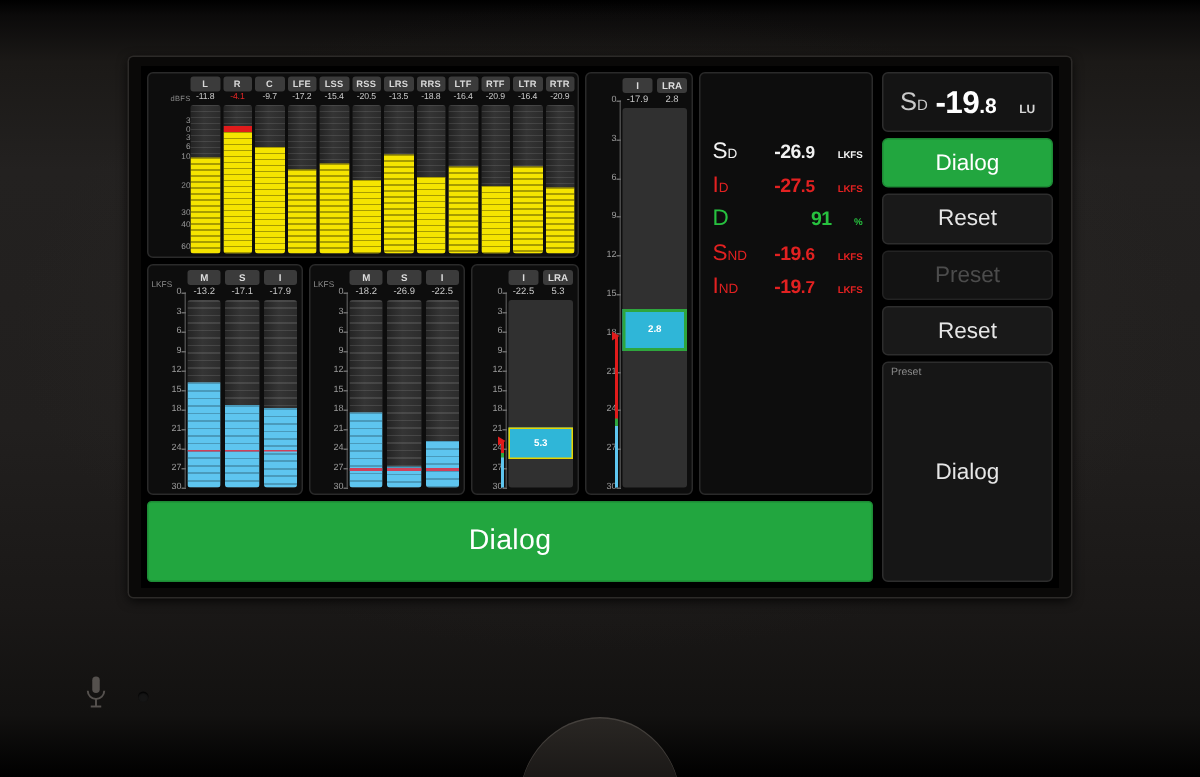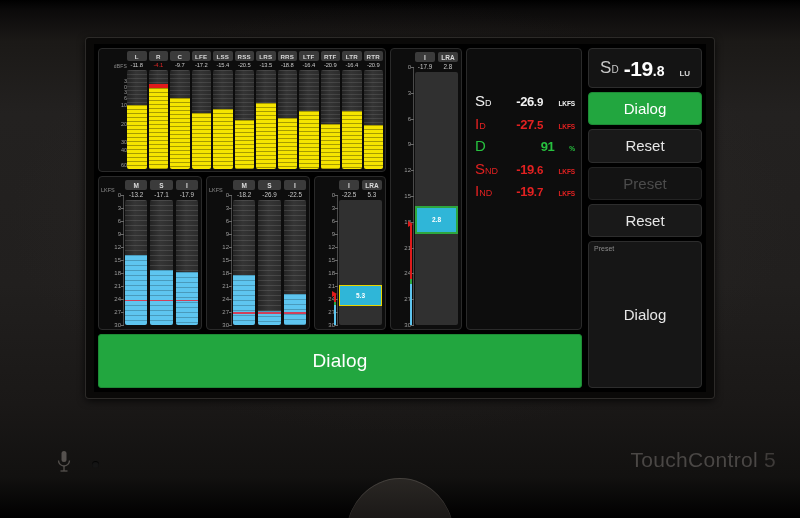--- a/index.html
+++ b/index.html
@@ -625,17 +625,14 @@
 
   <div id="mic-icon">
     <svg width="16" height="24" viewBox="0 0 16 24">
       <rect x="5.5" y="1" width="5" height="11" rx="2.5" fill="#55514e"></rect>
       <path d="M2.5 10.5 a5.5 5.5 0 0 0 11 0" stroke="#55514e" stroke-width="1.3" fill="none"></path>
       <line x1="8" y1="16" x2="8" y2="21" stroke="#55514e" stroke-width="1.3"></line>
       <line x1="4.5" y1="21" x2="11.5" y2="21" stroke="#55514e" stroke-width="1.3"></line>
     </svg>
   </div>
   <div id="mic-dot"></div>
-  <div id="brand">
-    <span>TouchControl</span><span class="num"> 5</span>
-  </div>
   <div id="knob"></div>
 </div>
 
 </body></html>

